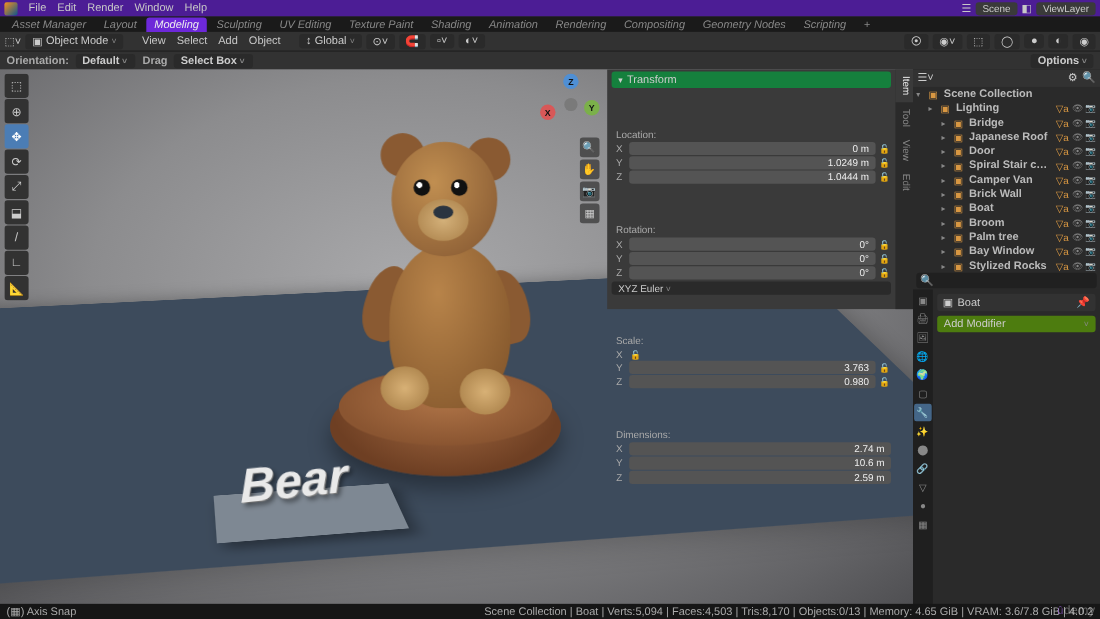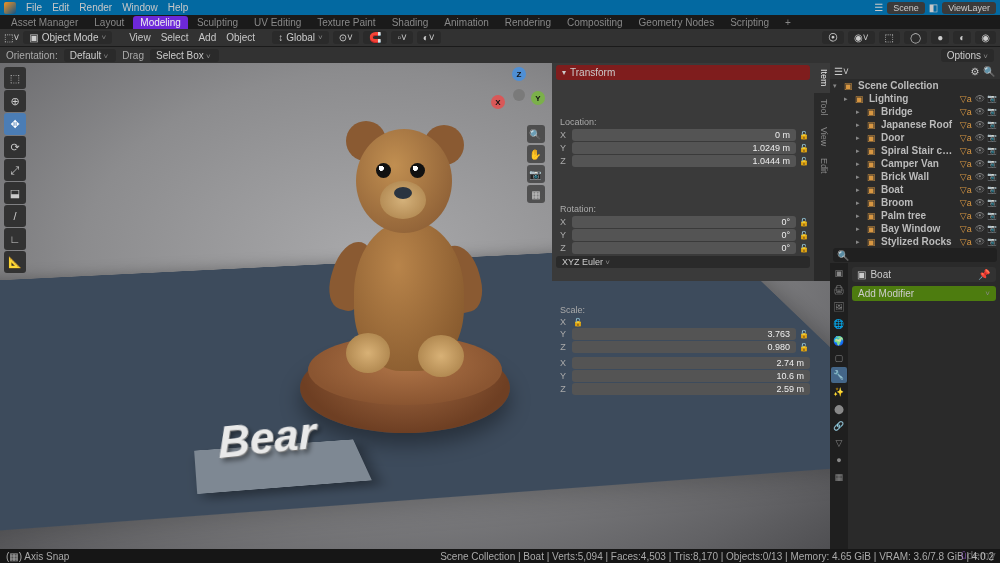--- a/index.html
+++ b/index.html
@@ -1,38 +1,38 @@
 <!DOCTYPE html>
 <html><head>
 <meta charset="utf-8">
 <style>
 * { margin: 0; padding: 0; box-sizing: border-box; font-family: -apple-system, "Segoe UI", Arial, sans-serif; font-size: 10px; }
 body { width: 1000px; height: 563px; background: #2e2e2e; color: #ccc; overflow: hidden; position: relative; }
 
 
-.menubar { height: 15px; background: #0369a1; display: flex; align-items: center; padding: 0 4px; gap: 10px; font-size: 10px; }
+.menubar { height: 15px; background: #4c1d95; display: flex; align-items: center; padding: 0 4px; gap: 10px; font-size: 10px; }
 .menubar .logo { width: 12px; height: 12px; background: linear-gradient(135deg,#f7931e,#0e548b); border-radius: 2px; }
 .menubar span { color: #c8c8c8; cursor: pointer; }
 .menubar .spacer { flex: 1; }
 .menubar .scene-sel { display:flex; gap:4px; align-items:center; }
 .menubar .scene-sel .box { background:#3a3a3a; padding:1px 6px; border-radius:3px; font-size:9px; }
 
 
-.workspaces { height: 14px; background: #1a1a1a; display: flex; align-items: center; padding: 0 4px; gap: 2px; font-size: 9px; }
+.workspaces { height: 14px; background: #1a1a1a; display: flex; align-items: center; padding: 0 4px; gap: 2px; font-size: 9px; font-style: italic; }
 .workspaces .tab { padding: 1px 7px; color: #888; cursor: pointer; border-radius: 3px 3px 0 0; }
 .workspaces .tab.active { background: #6d28d9; color: #eee; }
 
 
 .header-row { height: 18px; background: #323232; display: flex; align-items: center; padding: 0 4px; gap: 4px; font-size: 10px; border-bottom: 1px solid #1a1a1a; }
 .header-row .sel { background: #2a2a2a; padding: 1px 6px; border-radius: 3px; display:flex; align-items:center; gap:3px; }
 .header-row .sep { width: 6px; }
 .header-row .lightitem { color: #c8c8c8; padding: 0 3px; }
 
 
-.orient-row { height: 16px; background: #323232; display: flex; align-items: center; padding: 0 6px; gap: 6px; font-size: 10px; }
+.orient-row { height: 16px; background: #323232; display: flex; align-items: center; padding: 0 6px; gap: 6px; font-size: 10px; font-weight: bold; }
 .orient-row .dropdown { background: #2a2a2a; padding: 1px 8px 1px 6px; border-radius: 3px; }
 .orient-row .label { color: #aaa; }
 .orient-row .spacer { flex:1; }
 .orient-row .options { background:#2a2a2a; padding:1px 6px; border-radius:3px; }
 
 
 .main { position: absolute; top: 63px; left: 0; right: 0; bottom: 14px; display: flex; }
 .viewport { flex: 1; position: relative; background: radial-gradient(ellipse at 45% 40%, #a9a9ab 0%, #8c8c8e 45%, #626265 85%, #4f4f52 100%); overflow: hidden; }
 
 
@@ -51,21 +51,21 @@
 
 .nav-buttons { position: absolute; right: 285px; top: 62px; display:flex; flex-direction:column; gap:2px; z-index:4; }
 .nav-buttons .nb { width:18px; height:18px; background:rgba(50,50,50,0.7); border-radius:3px; display:flex; align-items:center; justify-content:center; color:#ccc; font-size:10px; cursor:pointer; }
 
 
 .n-panel { position:absolute; right:0; top:0; width:278px; height:218px; background:#3a3a3a; z-index:3; font-size:10px; color:#ccc; display:flex; }
 .n-tabs { width:16px; display:flex; flex-direction:column; background:#2a2a2a; }
 .n-tabs .vt { writing-mode: vertical-rl; text-orientation: mixed; font-size:9px; padding:6px 1px; color:#888; cursor:pointer; }
 .n-tabs .vt.active { color:#eee; background:#3a3a3a; }
 .n-body { flex:1; padding:2px 4px 4px 4px; }
-.n-header { background:#7f1d1d; padding:2px 6px; border-radius:3px; margin-bottom:4px; font-size:10px; display:flex; align-items:center; gap:4px; }
+.n-header { background:#15803d; padding:2px 6px; border-radius:3px; margin-bottom:4px; font-size:10px; display:flex; align-items:center; gap:4px; }
 .n-header::before { content:"▾"; font-size:8px; }
 .prop-group { margin-bottom:4px; }
 .prop-label { font-size:9px; color:#aaa; margin-bottom:2px; padding-left:4px;margin-top:37px; }
 .prop-row { display:flex; align-items:center; gap:2px; margin-bottom:1px; }
 .prop-row .axis-l { width:14px; text-align:center; color:#aaa; font-size:9px; }
 .prop-row .val { flex:1; background:#545454; text-align:right; padding:1px 6px; border-radius:3px; font-size:9px; color:#eee; }
 .prop-row .lock { width:12px; text-align:center; color:#888; font-size:8px; }
 .rot-mode { background:#2a2a2a; padding:1px 6px; border-radius:3px; font-size:9px; margin-top:2px; }
 
 
@@ -296,20 +296,21 @@
               <div class="val">3.763</div>
               <span class="lock">🔓</span>
             </div>
           <div class="prop-row">
               <span class="axis-l">Z</span>
               <div class="val">0.980</div>
               <span class="lock">🔓</span>
             </div>
         </div>
         <div class="prop-group">
+          <div class="prop-label">Dimensions:</div>
           <div class="prop-row">
               <span class="axis-l">X</span>
               <div class="val">2.74 m</div>
             </div>
           <div class="prop-row">
               <span class="axis-l">Y</span>
               <div class="val">10.6 m</div>
             </div>
           <div class="prop-row">
               <span class="axis-l">Z</span>

